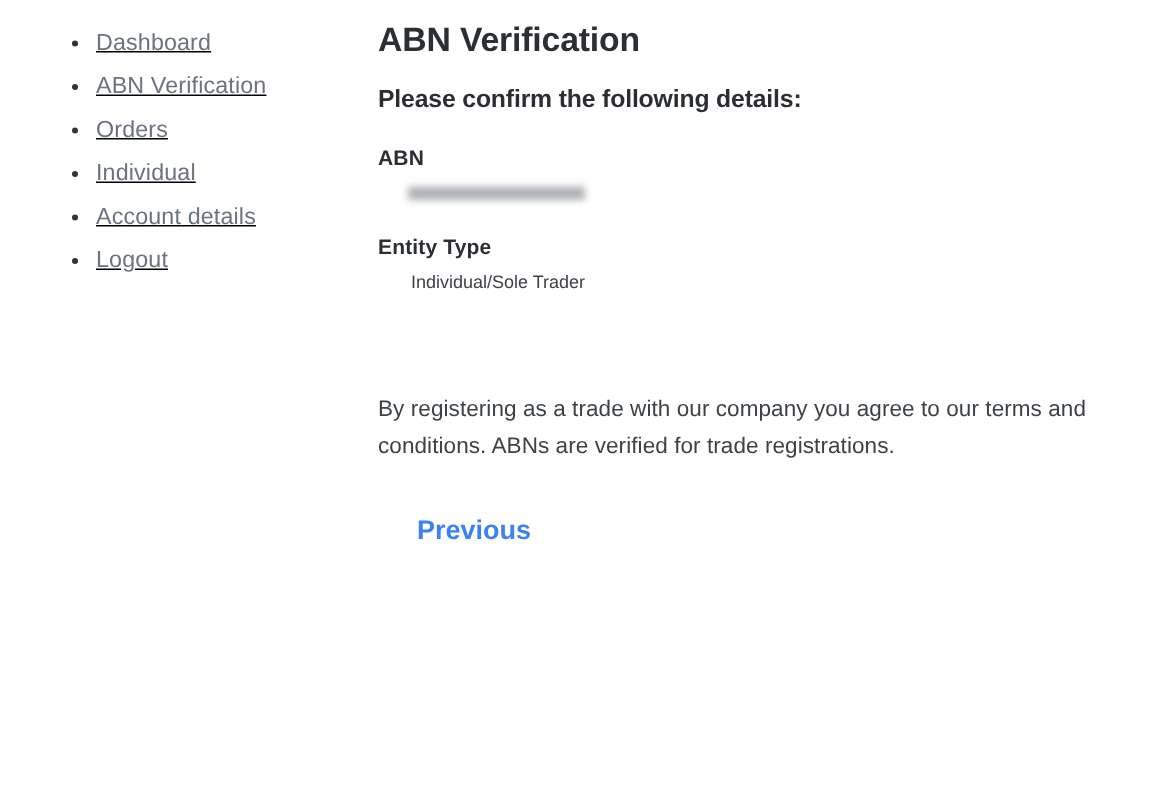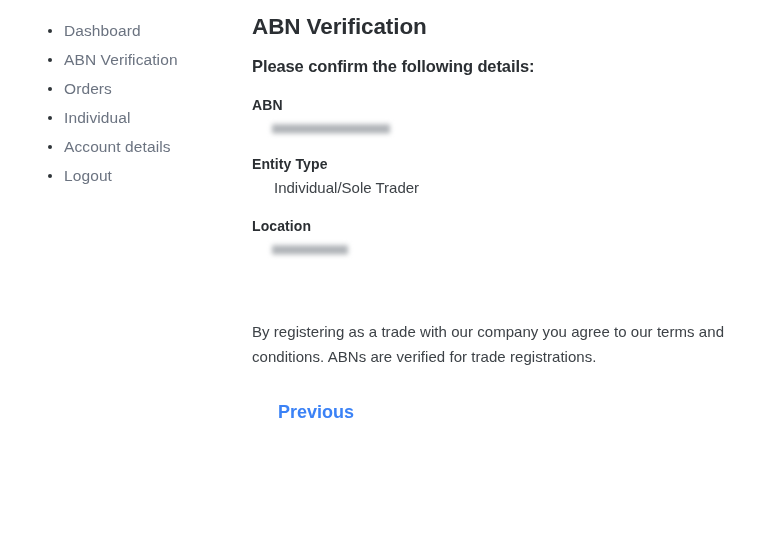--- a/index.html
+++ b/index.html
@@ -19,22 +19,24 @@
     position: relative;
     width: 768px;
     height: 533px;
     background: #ffffff;
   }
 
   
   .sidebar {
     position: absolute;
     left: 0;
-    top: 16px;
+    top: 0;
     width: 240px;
+    padding-top: 14px;
+    text-decoration: underline;
   }
   .nav-list {
     list-style: none;
     margin: 0;
     padding: 0;
   }
   .nav-item {
     position: relative;
     padding-left: 64px;
     height: 29px;
@@ -94,21 +96,21 @@
     font-weight: bold;
     color: #2b2f33;
     line-height: 18px;
     letter-spacing: 0.1px;
   }
   
   .field-label.blur-light {
     filter: blur(0.35px);
   }
   .field-value {
-    font-size: 15px;
+    font-size: 12px;
     color: #3d4247;
     line-height: 20px;
     padding-left: 22px;
     margin-top: 5px;
   }
 
   
   .redacted {
     position: relative;
     margin-top: 9px;
@@ -222,26 +224,20 @@
         <span class="bar"></span>
       </div>
     </div>
 
     <div class="field-block gap-lg">
       <div class="field-label">Entity Type</div>
       <div class="field-value">Individual/Sole Trader</div>
     </div>
 
 
-    <div class="field-block gap-lg">
-      <div class="field-label blur-light">Location</div>
-      <div class="redacted w-location">
-        <span class="bar"></span>
-      </div>
-    </div>
 
     <p class="terms">By registering as a trade with our company you agree to our terms and conditions. ABNs are verified for trade registrations.</p>
 
     <div class="actions">
       <button class="btn-link">Previous</button>
     </div>
 
   </main>
 
 </div>

